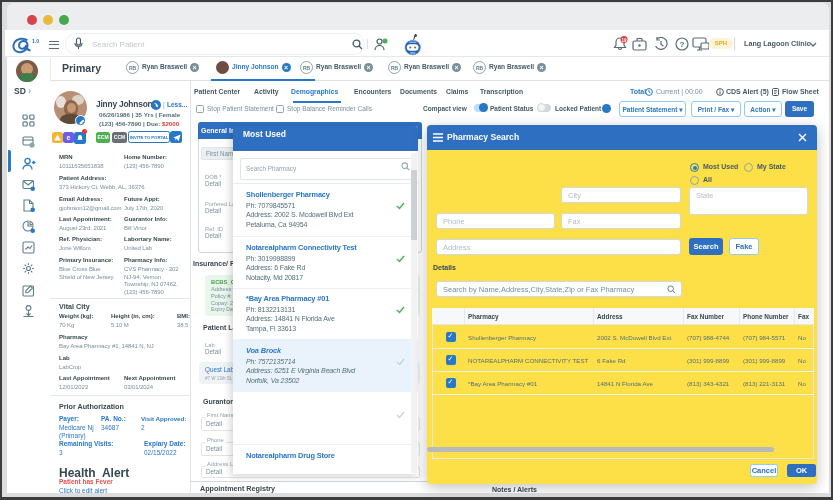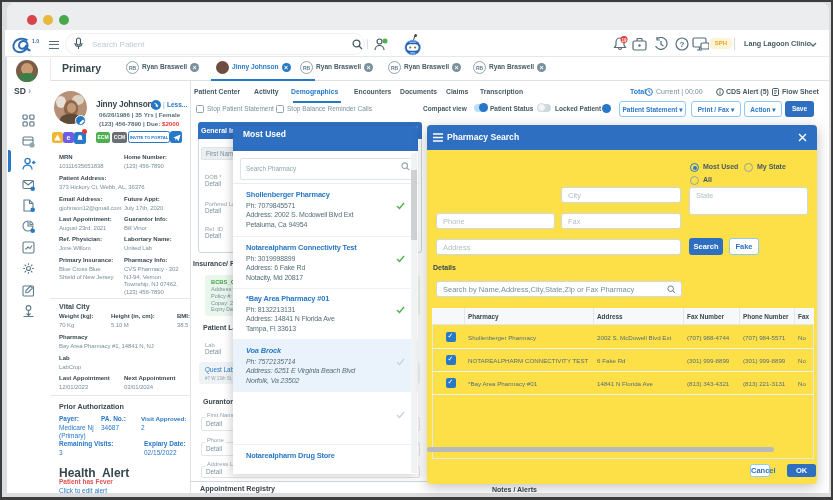--- a/index.html
+++ b/index.html
@@ -504,15 +504,15 @@
     </div>
     <div class="trow" style="top:247px;">
       <div class="cb"></div>
       <div class="td" style="left:36px;">*Bay Area Pharmacy #01</div>
       <div class="td" style="left:165px;">14841 N Florida Ave</div>
       <div class="td" style="left:255px;">(813) 343-4321</div>
       <div class="td" style="left:311px;">(813) 221-3131</div>
       <div class="td" style="left:366px;">No</div>
     </div>
     <div style="position:absolute;left:0px;top:322px;width:347px;height:5px;background:#b6babd;border-radius:3px;"></div>
-    <div class="btn btn-line" style="left:323px;top:339px;width:20px;height:13px;line-height:11px;border-radius:2.5px;">Cancel</div>
+    <div class="btn btn-line" style="left:323px;top:339px;width:28px;height:13px;line-height:11px;border-radius:2.5px;">Cancel</div>
     <div class="btn btn-blue" style="left:360px;top:339px;width:29px;height:13px;line-height:13px;border-radius:2.5px;">OK</div>
   </div>
 
 </body></html>

